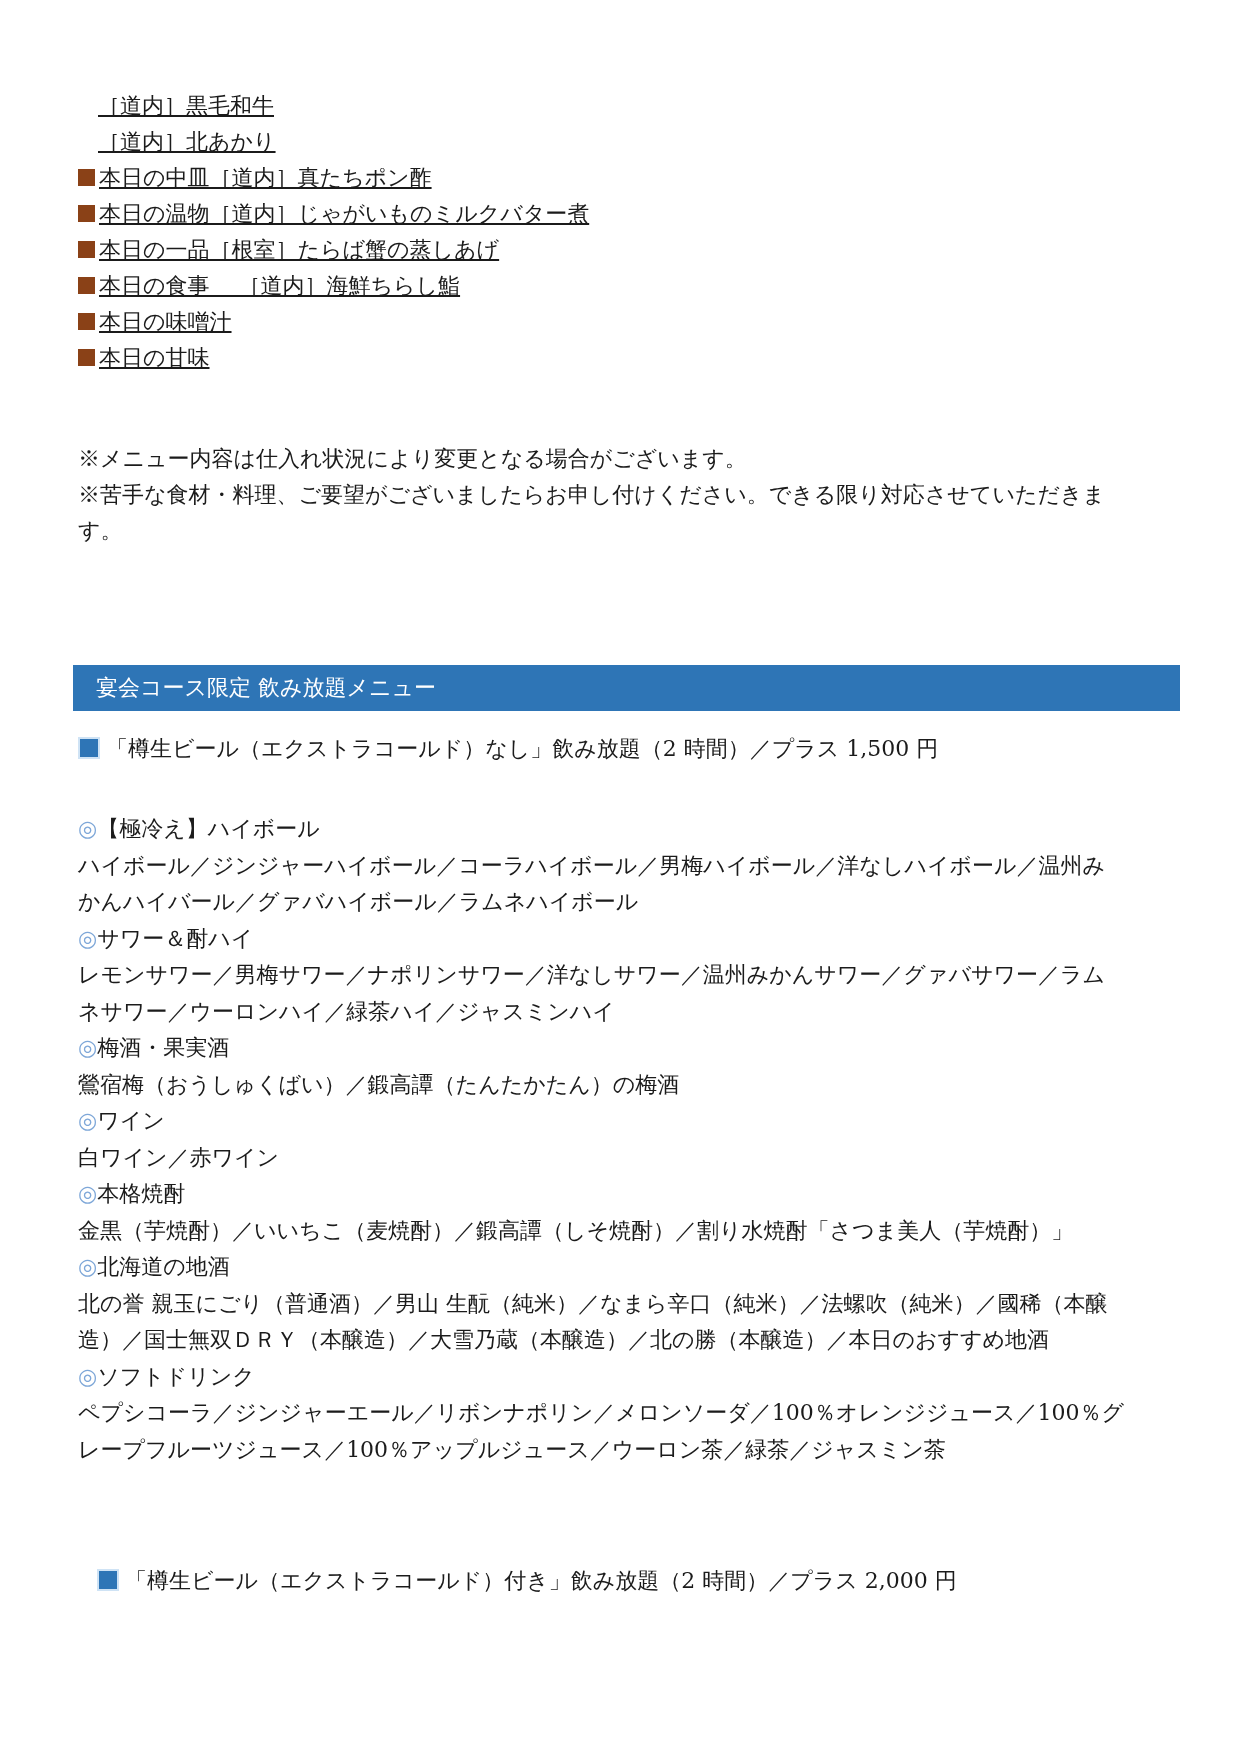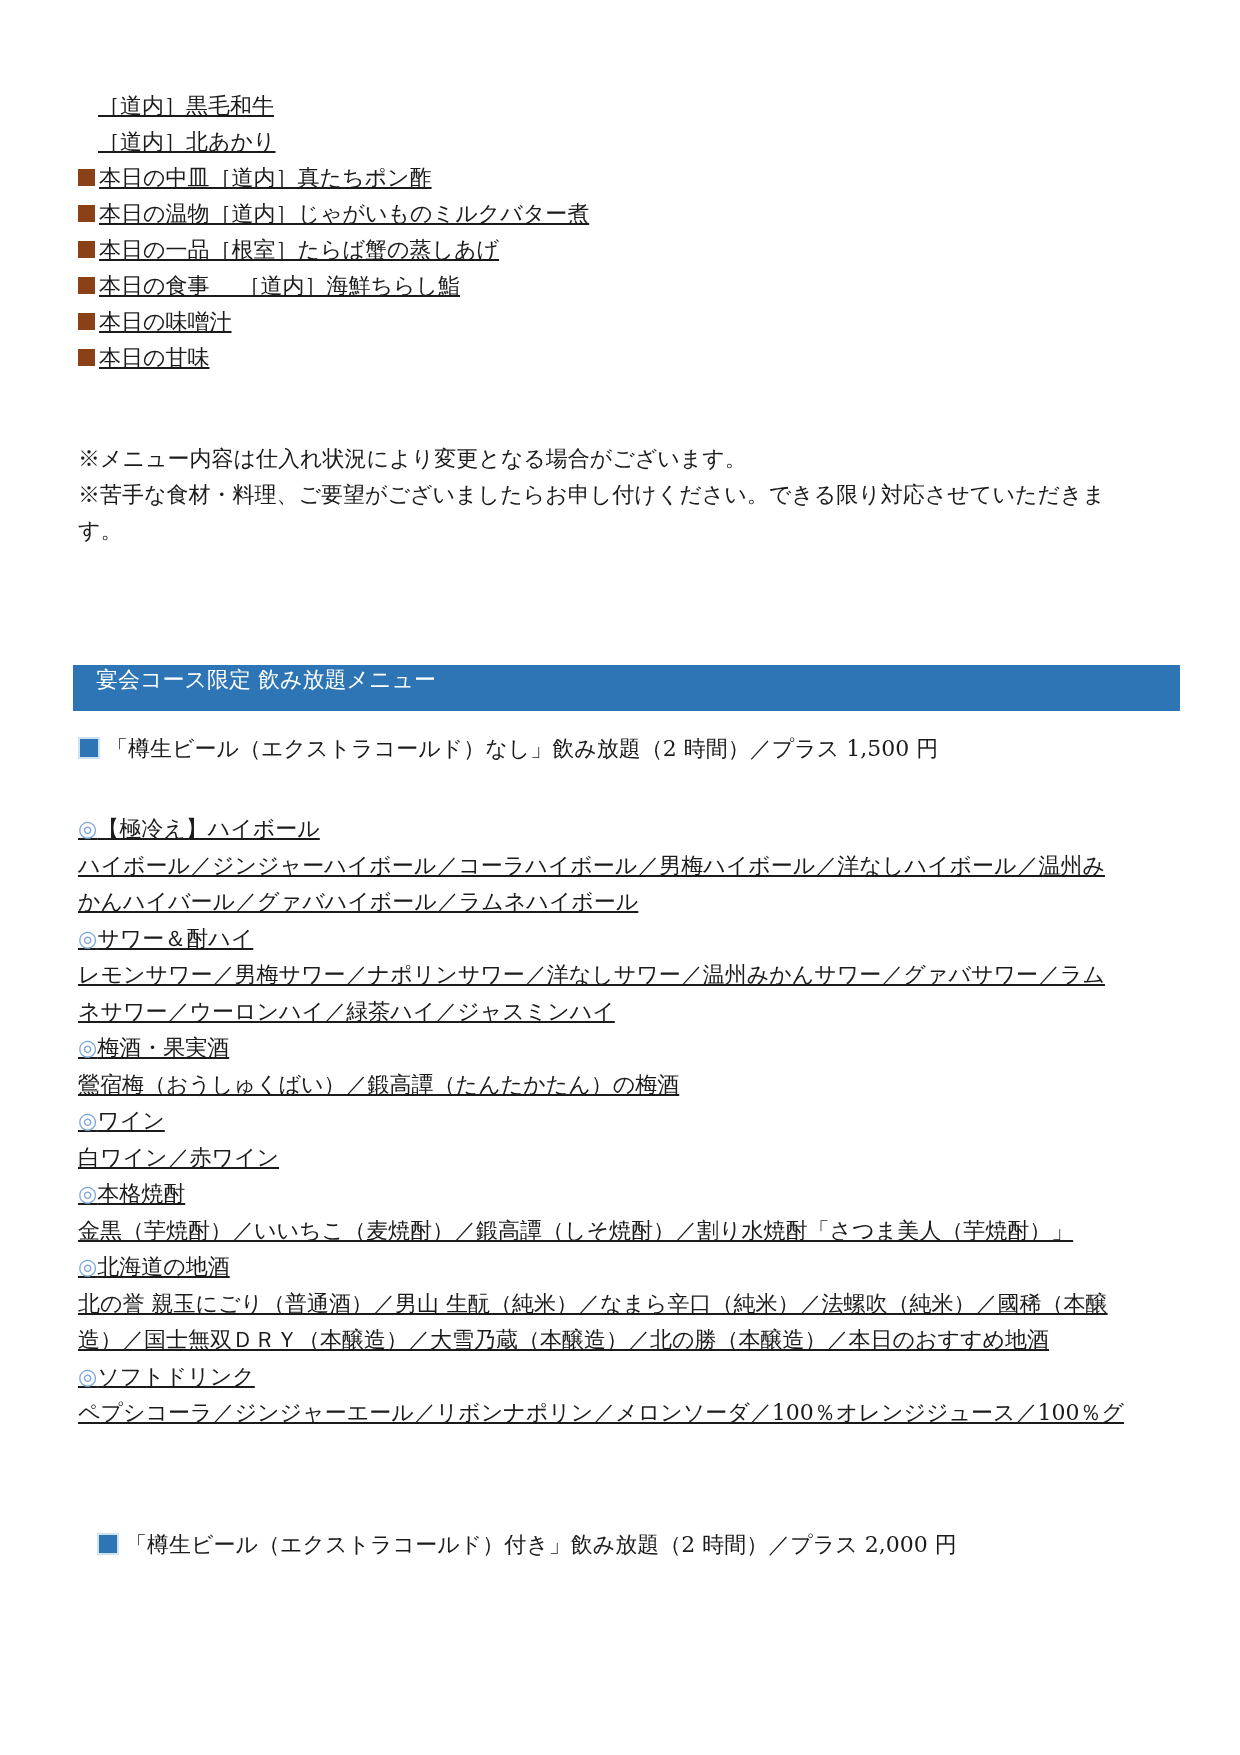--- a/index.html
+++ b/index.html
@@ -27,38 +27,38 @@
   
   .notes { margin-top:65px; }
   .note-line { height:36px; line-height:36px; white-space:nowrap; }
 
   
   .banner {
     margin-top:116px; margin-left:-5px; margin-right:-6px;
     height:46px;
     background:var(--banner-bg,#2e75b6);
     color:var(--banner-text,#ffffff);
-    display:flex; 
+    display:flex; align-items:center;
     padding-left:23px;
     font-size:22px;
   }
 
   
   .option-line { height:36px; line-height:36px; white-space:nowrap; }
   .option-line.first { margin-top:20px; }
   .option-line.last  { margin-top:95px;padding-left:19px; }
   .sq-blue {
     display:inline-block; width:18px; height:18px;
     background:var(--blue-bullet,#2e75b6);
     border:2px solid var(--blue-bullet-border,#cfe3f5);
     margin-right:6px; vertical-align:-3px;
   }
 
   
-  .drink-list { margin-top:44px;text-decoration:underline; }
+  .drink-list { margin-top:44px; }
   .drink-line { height:36.5px; line-height:36.5px; white-space:nowrap; }
   .circle-marker { color:var(--circle-marker,#7ea7d8); }
 </style>
 </head>
 <body>
 
 <div class="page" style="--brown-bullet: #8a4117; --blue-bullet: #2e75b6; --blue-bullet-border: #cfe3f5; --banner-bg: #2e75b6; --banner-text: #ffffff; --circle-marker: #7ea7d8; --body-text: #1b1b1b; color: rgb(27, 27, 27);">
   <div class="content">
 
     <section id="course-lines">
@@ -97,20 +97,21 @@
         <div class="drink-line"><span>鶯宿梅（おうしゅくばい）／鍛高譚（たんたかたん）の梅酒</span></div>
         <div class="drink-line"><span class="circle-marker">◎</span><span>ワイン</span></div>
         <div class="drink-line"><span>白ワイン／赤ワイン</span></div>
         <div class="drink-line"><span class="circle-marker">◎</span><span>本格焼酎</span></div>
         <div class="drink-line"><span>金黒（芋焼酎）／いいちこ（麦焼酎）／鍛高譚（しそ焼酎）／割り水焼酎「さつま美人（芋焼酎）」</span></div>
         <div class="drink-line"><span class="circle-marker">◎</span><span>北海道の地酒</span></div>
         <div class="drink-line"><span>北の誉 親玉にごり（普通酒）／男山 生酛（純米）／なまら辛口（純米）／法螺吹（純米）／國稀（本醸</span></div>
         <div class="drink-line"><span>造）／国士無双ＤＲＹ（本醸造）／大雪乃蔵（本醸造）／北の勝（本醸造）／本日のおすすめ地酒</span></div>
         <div class="drink-line"><span class="circle-marker">◎</span><span>ソフトドリンク</span></div>
         <div class="drink-line"><span>ペプシコーラ／ジンジャーエール／リボンナポリン／メロンソーダ／100％オレンジジュース／100％グ</span></div>
+        <div class="drink-line"><span>レープフルーツジュース／100％アップルジュース／ウーロン茶／緑茶／ジャスミン茶</span></div>
       </div>
 
     <div class="option-line last">
       <span class="sq-blue"></span><span>「樽生ビール（エクストラコールド）付き」飲み放題（2 時間）／プラス 2,000 円</span>
     </div>
 
   </div>
 </div>
 
 </body></html>

